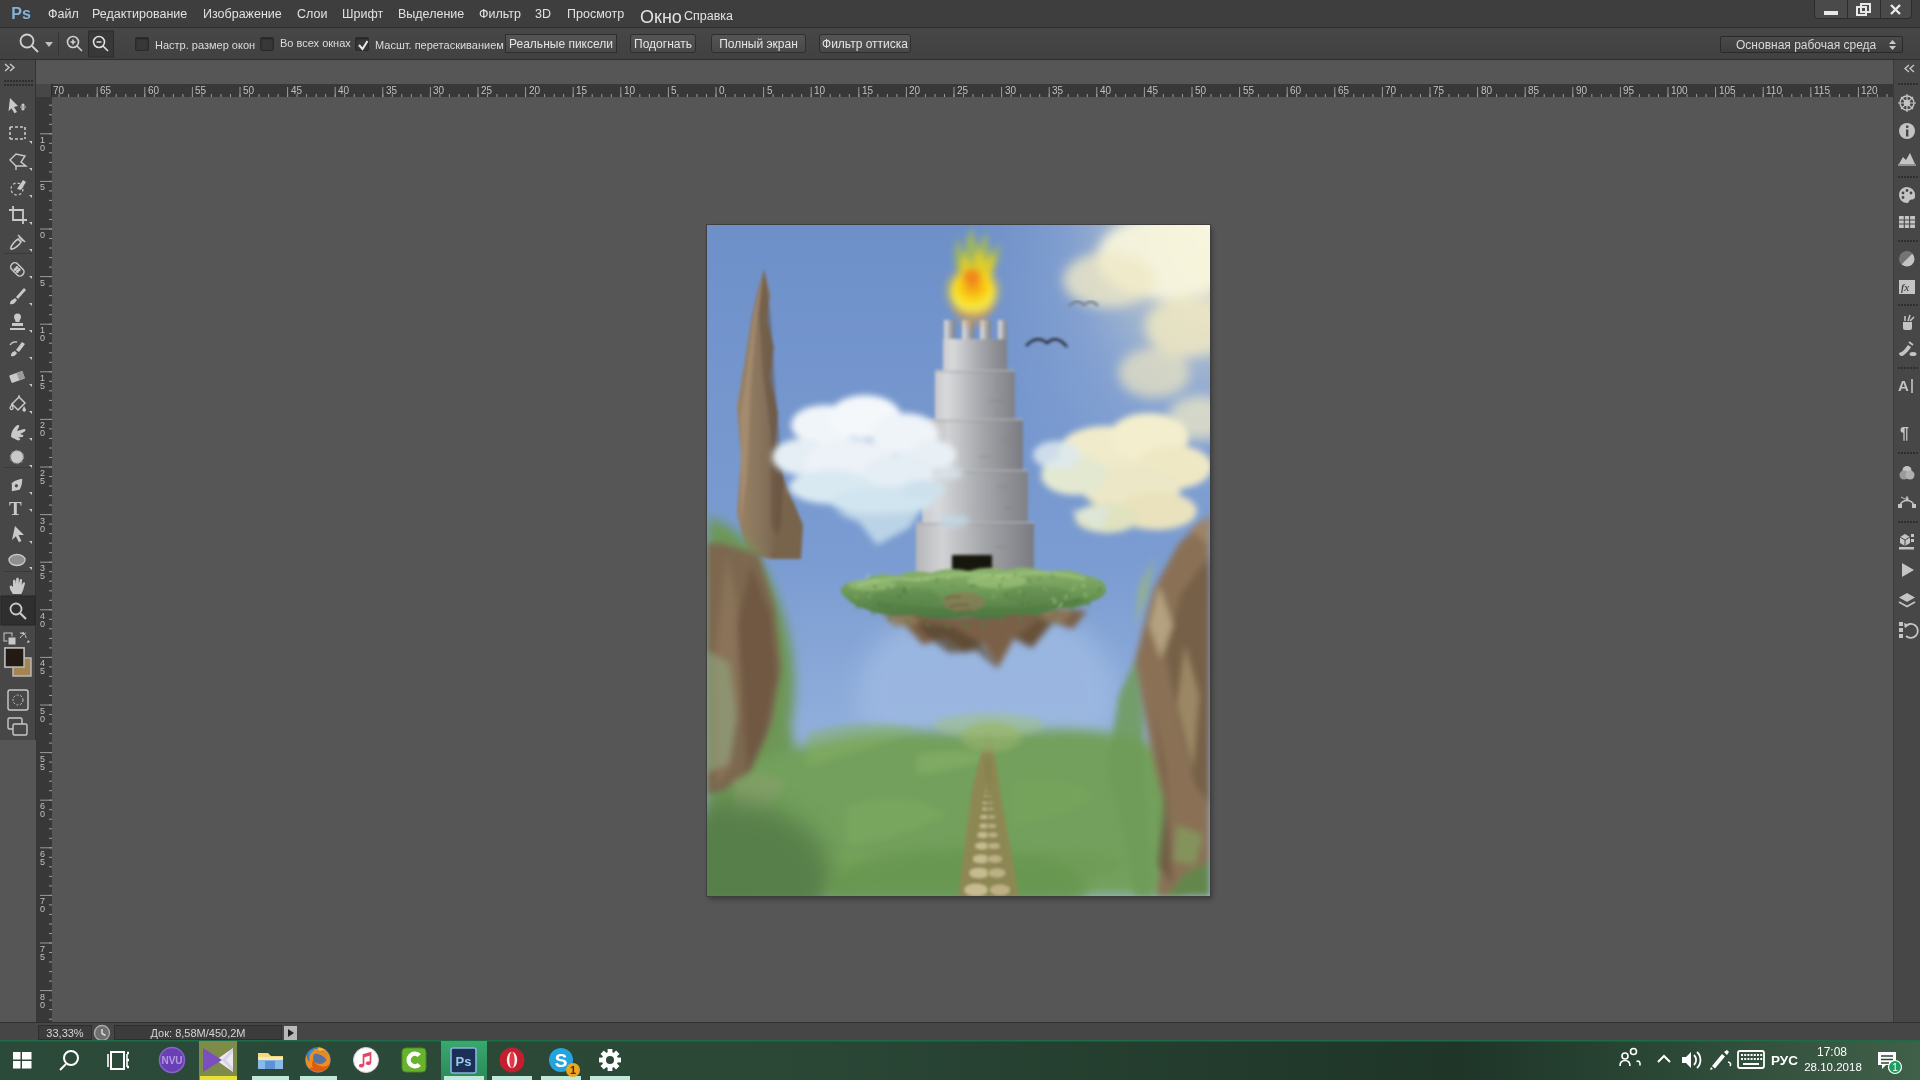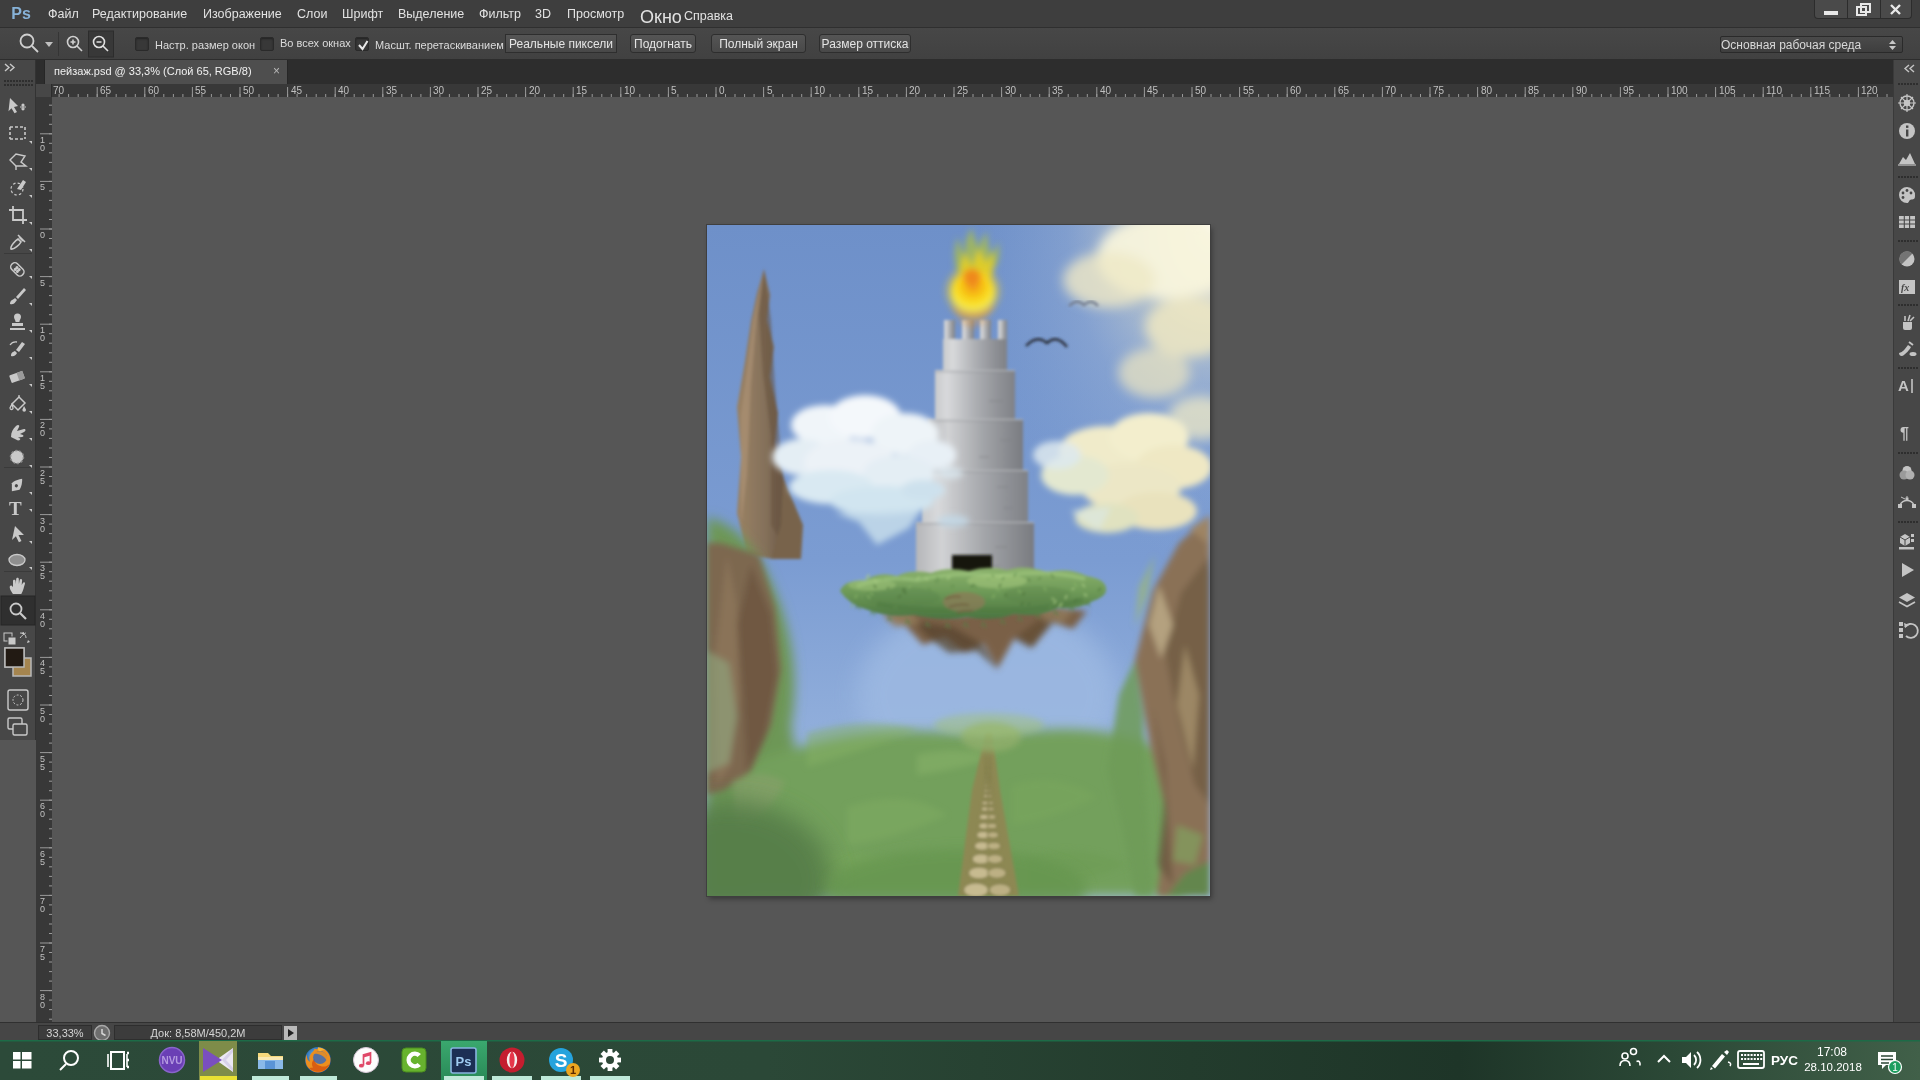--- a/index.html
+++ b/index.html
@@ -376,32 +376,26 @@
       <div style="position:absolute;left:155px;top:11px;font-size:11px;color:#dcdcdc;white-space:nowrap">Настр. размер окон</div>
       <div style="position:absolute;left:260px;top:9px;width:14px;height:14px;background:#383838;border:1px solid #2a2a2a;border-radius:2px;box-shadow:inset 0 1px 2px rgba(0,0,0,.4)"><svg width="14" height="14"></svg></div>
       <div style="position:absolute;left:280px;top:9px;font-size:11px;color:#dcdcdc;white-space:nowrap">Во всех окнах</div>
       <div style="position:absolute;left:355px;top:9px;width:14px;height:14px;background:#383838;border:1px solid #2a2a2a;border-radius:2px;box-shadow:inset 0 1px 2px rgba(0,0,0,.4)"><svg width="14" height="14">
           <path d="M3 7l3.5 4 5-8" stroke="#e8e8e8" stroke-width="2" fill="none"></path>
         </svg></div>
       <div style="position:absolute;left:375px;top:11px;font-size:11px;color:#dcdcdc;white-space:nowrap">Масшт. перетаскиванием</div>
       <div style="position:absolute;left:505px;top:6px;width:112px;height:19px;background:linear-gradient(#555,#484848);border:1px solid #2e2e2e;border-radius:0;font-size:12px;color:#e4e4e4;text-align:center;line-height:19px">Реальные пиксели</div>
       <div style="position:absolute;left:630px;top:6px;width:66px;height:19px;background:linear-gradient(#555,#484848);border:1px solid #2e2e2e;border-radius:3px;font-size:12px;color:#e4e4e4;text-align:center;line-height:19px">Подогнать</div>
       <div style="position:absolute;left:711px;top:6px;width:95px;height:19px;background:linear-gradient(#555,#484848);border:1px solid #2e2e2e;border-radius:3px;font-size:12px;color:#e4e4e4;text-align:center;line-height:19px">Полный экран</div>
-      <div style="position:absolute;left:819px;top:6px;width:92px;height:19px;background:linear-gradient(#555,#484848);border:1px solid #2e2e2e;border-radius:3px;font-size:12px;color:#e4e4e4;text-align:center;line-height:19px">Размер оттиска</div>
-      <div style="position:absolute;left:1720px;top:8px;width:183px;height:17px;background:linear-gradient(#4a4a4a,#3e3e3e);border:1px solid #2a2a2a;border-radius:2px;font-size:12px;color:#d8d8d8;padding-left:0;line-height:16px">Основная рабочая среда<svg width="9" height="12" style="position:absolute;right:5px;top:2px">
+      <div style="position:absolute;left:819px;top:6px;width:92px;height:19px;background:linear-gradient(#555,#484848);border:1px solid #2e2e2e;border-radius:3px;font-size:12px;color:#e4e4e4;text-align:center;line-height:19px">Фильтр оттиска</div>
+      <div style="position:absolute;left:1720px;top:8px;width:183px;height:17px;background:linear-gradient(#4a4a4a,#3e3e3e);border:1px solid #2a2a2a;border-radius:2px;font-size:12px;color:#d8d8d8;padding-left:15px;line-height:16px">Основная рабочая среда<svg width="9" height="12" style="position:absolute;right:5px;top:2px">
           <path d="M1 5l3.5-4 3.5 4zM1 7l3.5 4 3.5-4z" fill="#c8c8c8"></path>
         </svg></div>
 </div>
 
-<div class="abs" style="left:0;top:60px;width:1920px;height:24px;background:#2d2d2d">
-  <div class="abs" style="left:44px;top:0;width:244px;height:24px;background:#4e4e4e;border-right:1px solid #262626;border-left:1px solid #262626">
-    <span style="position:absolute;left:9px;top:5px;font-size:11px;color:#f0f0f0;white-space:nowrap">пейзаж.psd @ 33,3% (Слой 65, RGB/8)</span>
-    <span style="position:absolute;left:228px;top:4px;font-size:12px;color:#b8b8b8">×</span>
-  </div>
-</div>
 
 <div class="abs" style="left:0;top:84px;width:1920px;height:13px;background:#f9a8d4;border-bottom:1px solid #2c2c2c">
 <svg width="1857" height="13" style="position:absolute;left:36px;top:0">
         <rect width="1857" height="13" fill="#383838"></rect>
         <path d="M23.1 10v3M32.6 10v3M42.2 10v3M51.7 10v3M61.2 10v3M70.7 10v3M80.2 10v3M89.8 10v3M99.3 10v3M108.8 10v3M118.3 10v3M127.8 10v3M137.4 10v3M146.9 10v3M156.4 10v3M165.9 10v3M175.4 10v3M185.0 10v3M194.5 10v3M204.0 10v3M213.5 10v3M223.0 10v3M232.6 10v3M242.1 10v3M251.6 10v3M261.1 10v3M270.6 10v3M280.2 10v3M289.7 10v3M299.2 10v3M308.7 10v3M318.2 10v3M327.8 10v3M337.3 10v3M346.8 10v3M356.3 10v3M365.8 10v3M375.4 10v3M384.9 10v3M394.4 10v3M403.9 10v3M413.4 10v3M423.0 10v3M432.5 10v3M442.0 10v3M451.5 10v3M461.0 10v3M470.6 10v3M480.1 10v3M489.6 10v3M499.1 10v3M508.6 10v3M518.2 10v3M527.7 10v3M537.2 10v3M546.7 10v3M556.2 10v3M565.8 10v3M575.3 10v3M584.8 10v3M594.3 10v3M603.8 10v3M613.4 10v3M622.9 10v3M632.4 10v3M641.9 10v3M651.4 10v3M661.0 10v3M670.5 10v3M680.0 10v3M689.5 10v3M699.0 10v3M708.6 10v3M718.1 10v3M727.6 10v3M737.1 10v3M746.6 10v3M756.2 10v3M765.7 10v3M775.2 10v3M784.7 10v3M794.2 10v3M803.8 10v3M813.3 10v3M822.8 10v3M832.3 10v3M841.8 10v3M851.4 10v3M860.9 10v3M870.4 10v3M879.9 10v3M889.4 10v3M899.0 10v3M908.5 10v3M918.0 10v3M927.5 10v3M937.0 10v3M946.6 10v3M956.1 10v3M965.6 10v3M975.1 10v3M984.6 10v3M994.2 10v3M1003.7 10v3M1013.2 10v3M1022.7 10v3M1032.2 10v3M1041.8 10v3M1051.3 10v3M1060.8 10v3M1070.3 10v3M1079.8 10v3M1089.4 10v3M1098.9 10v3M1108.4 10v3M1117.9 10v3M1127.4 10v3M1137.0 10v3M1146.5 10v3M1156.0 10v3M1165.5 10v3M1175.0 10v3M1184.6 10v3M1194.1 10v3M1203.6 10v3M1213.1 10v3M1222.6 10v3M1232.2 10v3M1241.7 10v3M1251.2 10v3M1260.7 10v3M1270.2 10v3M1279.8 10v3M1289.3 10v3M1298.8 10v3M1308.3 10v3M1317.8 10v3M1327.4 10v3M1336.9 10v3M1346.4 10v3M1355.9 10v3M1365.4 10v3M1375.0 10v3M1384.5 10v3M1394.0 10v3M1403.5 10v3M1413.0 10v3M1422.6 10v3M1432.1 10v3M1441.6 10v3M1451.1 10v3M1460.6 10v3M1470.2 10v3M1479.7 10v3M1489.2 10v3M1498.7 10v3M1508.2 10v3M1517.8 10v3M1527.3 10v3M1536.8 10v3M1546.3 10v3M1555.8 10v3M1565.4 10v3M1574.9 10v3M1584.4 10v3M1593.9 10v3M1603.4 10v3M1613.0 10v3M1622.5 10v3M1632.0 10v3M1641.5 10v3M1651.0 10v3M1660.6 10v3M1670.1 10v3M1679.6 10v3M1689.1 10v3M1698.6 10v3M1708.2 10v3M1717.7 10v3M1727.2 10v3M1736.7 10v3M1746.2 10v3M1755.8 10v3M1765.3 10v3M1774.8 10v3M1784.3 10v3M1793.8 10v3M1803.4 10v3M1812.9 10v3M1822.4 10v3M1831.9 10v3M1841.4 10v3M1851.0 10v3" stroke="#9a9a9a" stroke-width="1"></path>
         <path d="M13.6 3v10M61.2 3v10M108.8 3v10M156.4 3v10M204.0 3v10M251.6 3v10M299.2 3v10M346.8 3v10M394.4 3v10M442.0 3v10M489.6 3v10M537.2 3v10M584.8 3v10M632.4 3v10M680.0 3v10M727.6 3v10M775.2 3v10M822.8 3v10M870.4 3v10M918.0 3v10M965.6 3v10M1013.2 3v10M1060.8 3v10M1108.4 3v10M1156.0 3v10M1203.6 3v10M1251.2 3v10M1298.8 3v10M1346.4 3v10M1394.0 3v10M1441.6 3v10M1489.2 3v10M1536.8 3v10M1584.4 3v10M1632.0 3v10M1679.6 3v10M1727.2 3v10M1774.8 3v10M1822.4 3v10" stroke="#9a9a9a" stroke-width="1"></path>
         <text x="17" y="10" font-size="10" fill="#c0c0c0">70</text>
         <text x="64" y="10" font-size="10" fill="#c0c0c0">65</text>
         <text x="112" y="10" font-size="10" fill="#c0c0c0">60</text>
         <text x="159" y="10" font-size="10" fill="#c0c0c0">55</text>

